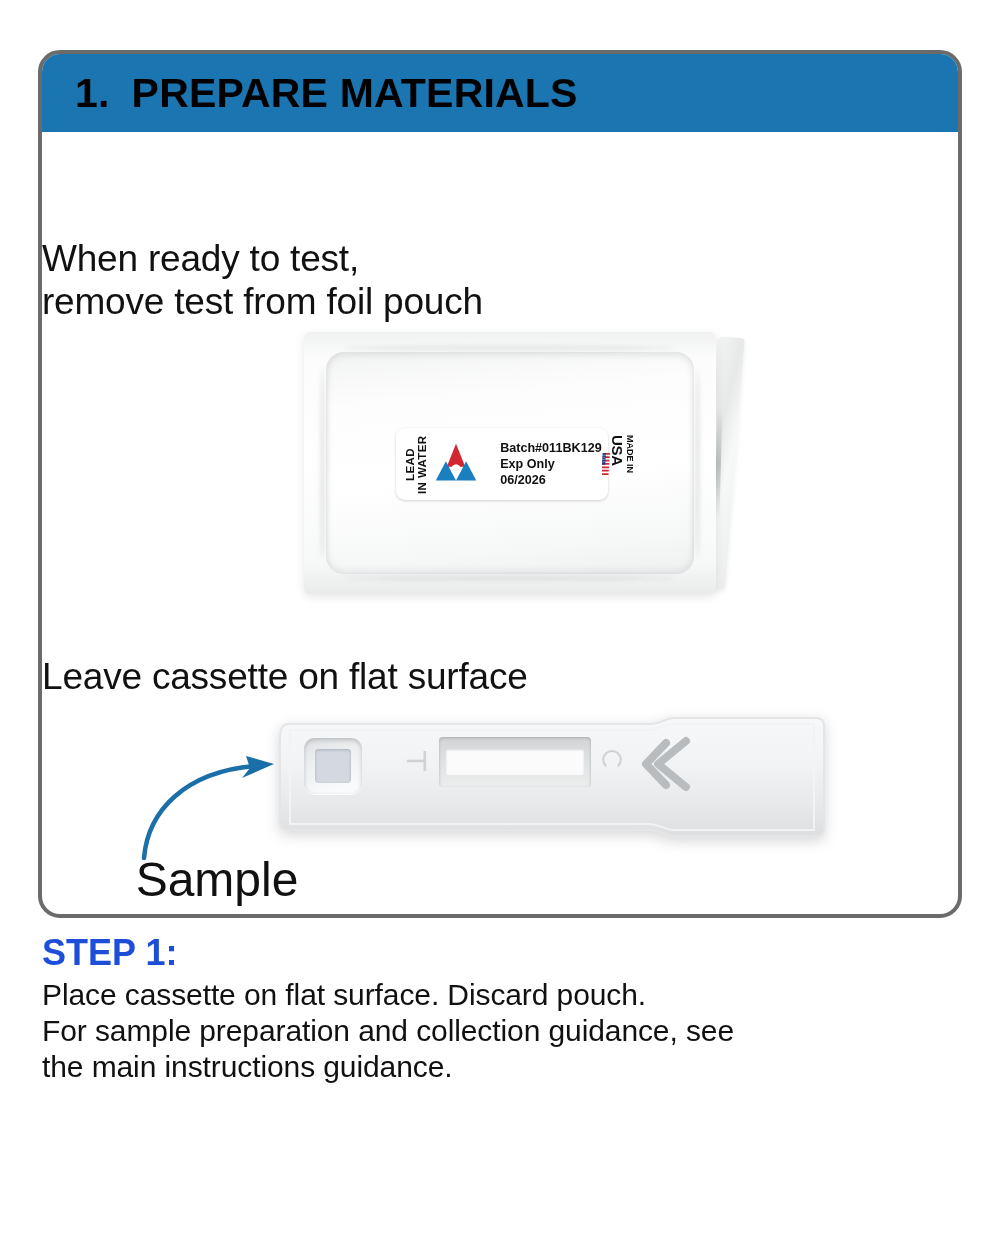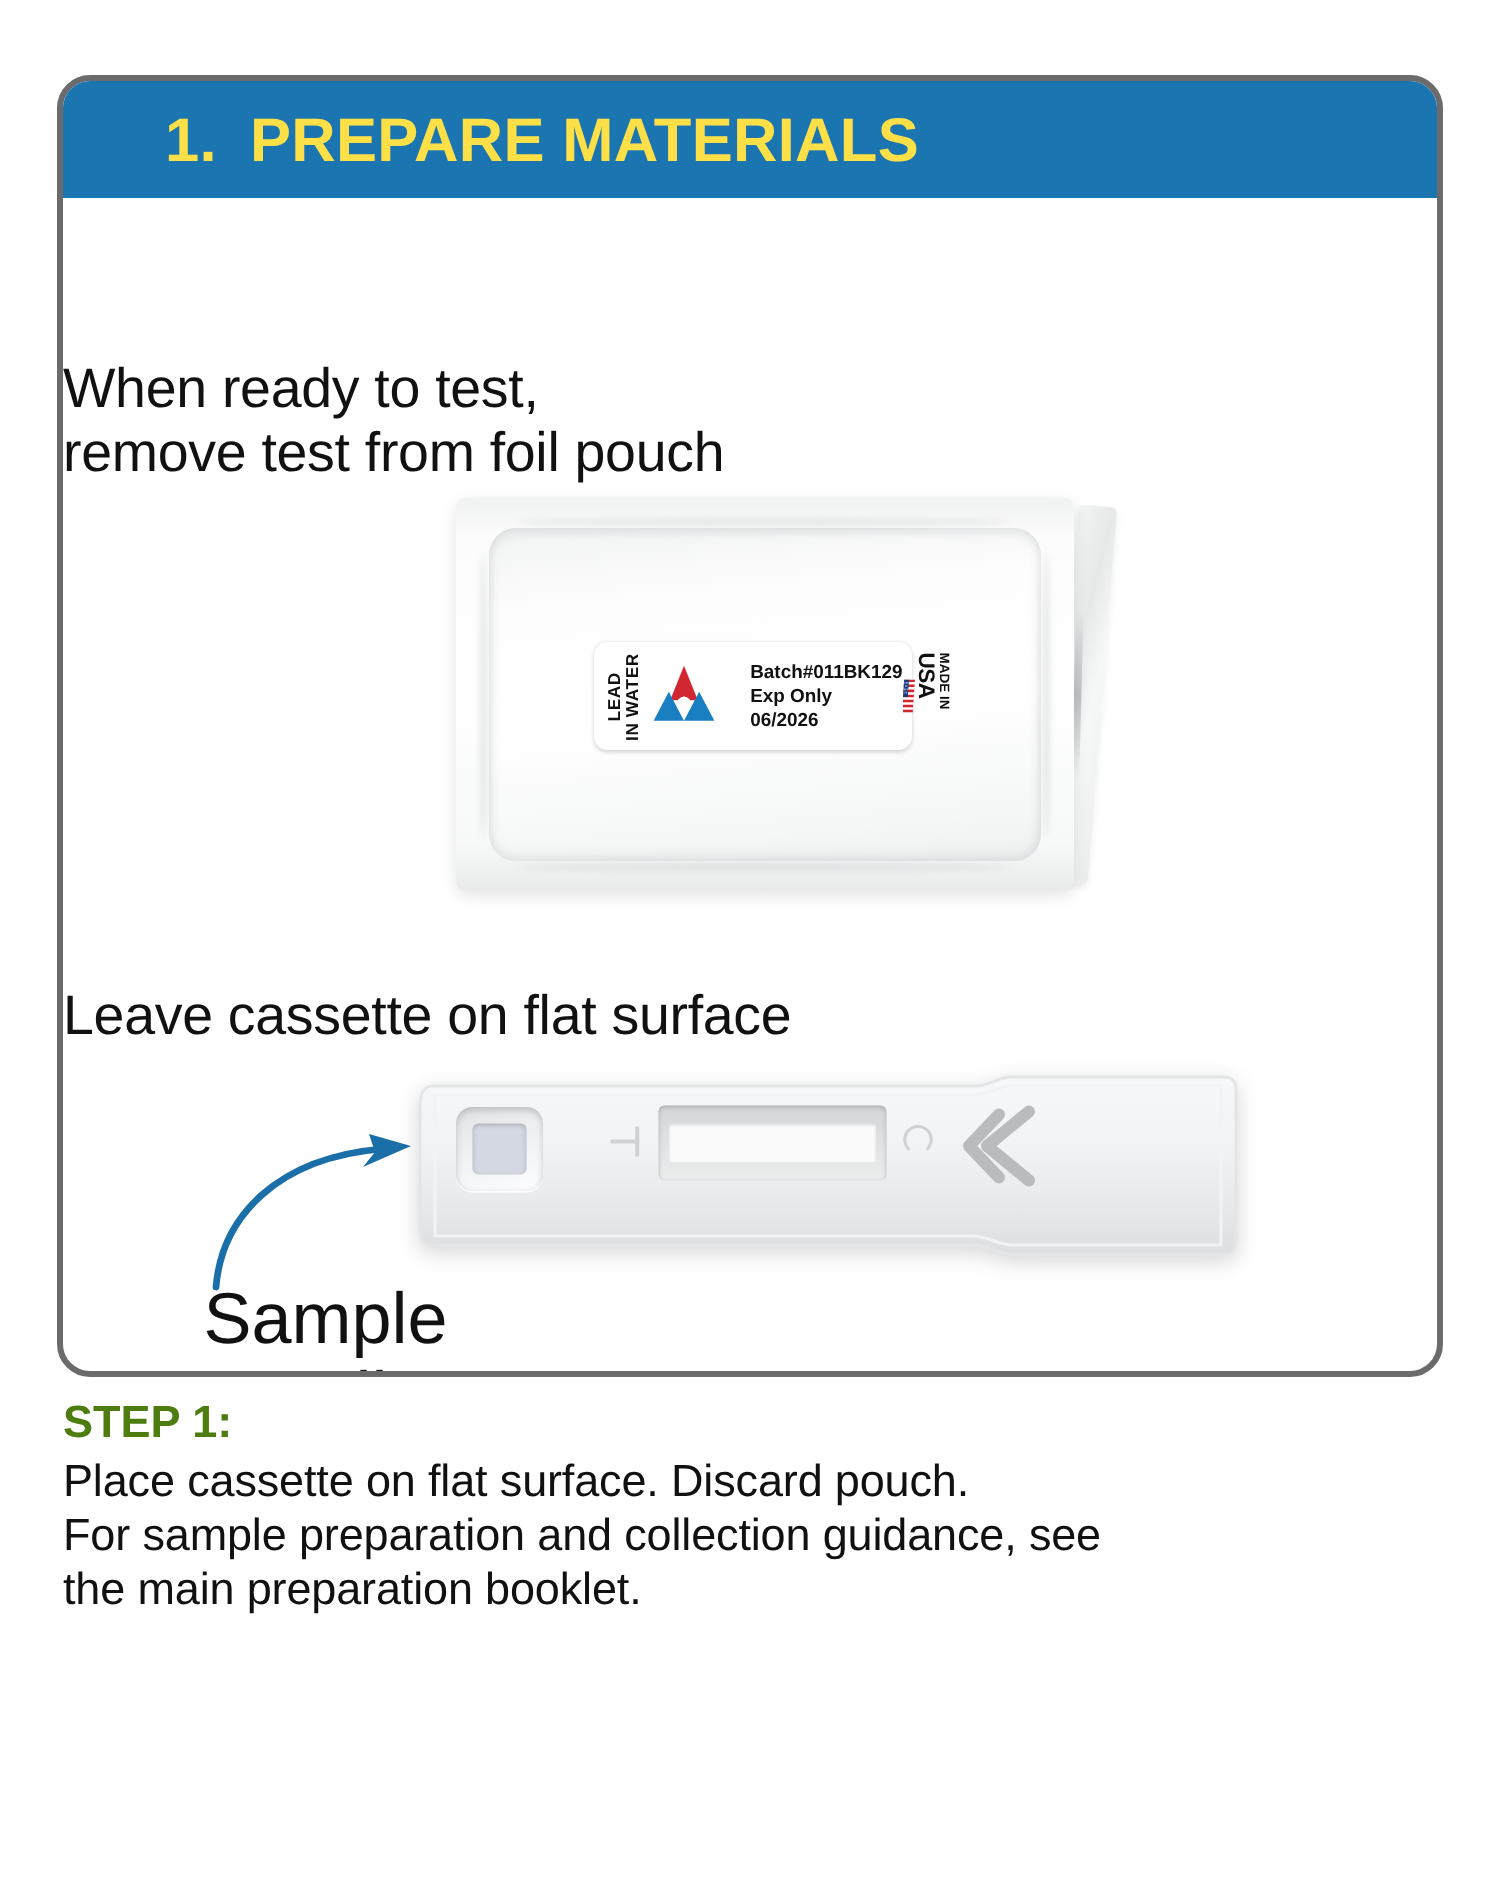--- a/index.html
+++ b/index.html
@@ -13,22 +13,22 @@
   #step-card{
     position:absolute;left:38px;top:50px;width:924px;height:868px;
     border:4px solid #6b6b6b;border-radius:22px;background:#fff;
     box-sizing:border-box;overflow:hidden;
   }
   #card-header{
     position:absolute;left:0;top:0;width:100%;height:78px;
     background:#1a75b0;display:flex;align-items:center;
   }
   #card-header .htitle{
-    color:#fde047;font-weight:bold;font-size:41px;letter-spacing:.2px;
-    padding-left:68px;white-space:nowrap;
+    color:#000000;font-weight:bold;font-size:41px;letter-spacing:.2px;
+    padding-left:33px;white-space:nowrap;
     font-family:"Liberation Sans",sans-serif;
   }
   #card-header .hnum{margin-right:22px;}
 
   
   .sub-heading{
     position:absolute;left:0;width:100%;text-align:left;
     font-size:37px;line-height:1.17;font-weight:400;color:#111;
     letter-spacing:-.2px;
     margin-top:17px;
@@ -133,21 +133,21 @@
 
   
   #callout-arrow{position:absolute;left:92px;top:700px;width:160px;height:110px;}
   #sample-well-label{
     position:absolute;left:60px;top:800px;width:230px;text-align:center;
     font-size:48px;line-height:1.1;color:#111;font-weight:400;
   }
 
   
   #step-text{position:absolute;left:42px;top:932px;width:925px;}
-  #step-title{font-size:30px;font-weight:bold;line-height:1.16;margin-bottom:3px;color:#4d7c0f;}
+  #step-title{font-size:36px;font-weight:bold;line-height:1.16;margin-bottom:3px;color:#1d4ed8;}
   .step-line{font-size:30px;line-height:1.2;color:#111;font-weight:400;letter-spacing:-.1px;}
   .justified{
     text-align:justify;text-align-last:justify;
     -moz-text-align-last:justify;
   }
 </style>
 </head>
 <body>
 
 <div id="step-card">
@@ -280,14 +280,14 @@
     <div>Sample</div>
     <div>well</div>
   </div>
 
 </div>
 
 <div id="step-text">
   <div id="step-title">STEP 1:</div>
   <div class="step-line">Place cassette on flat surface. Discard pouch.</div>
   <div class="step-line">For sample preparation and collection guidance, see</div>
-  <div class="step-line">the main preparation booklet.</div>
+  <div class="step-line">the main instructions guidance.</div>
 </div>
 
 </body></html>

